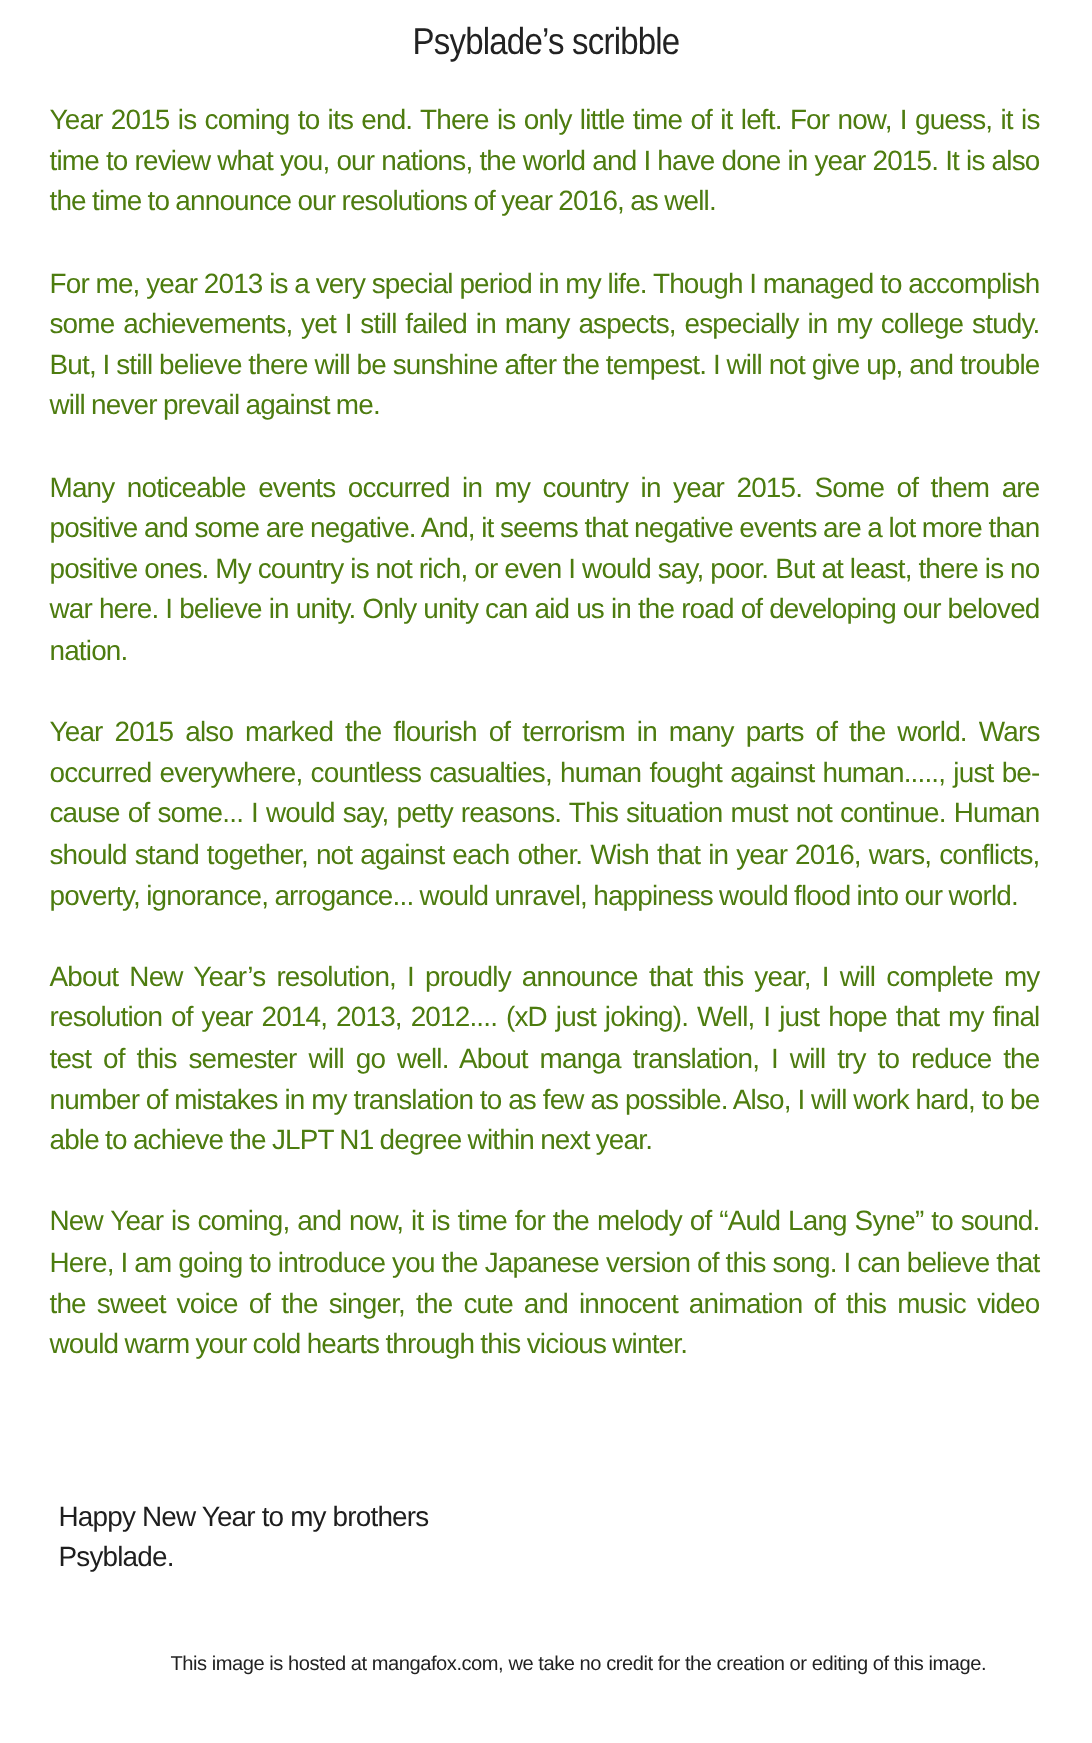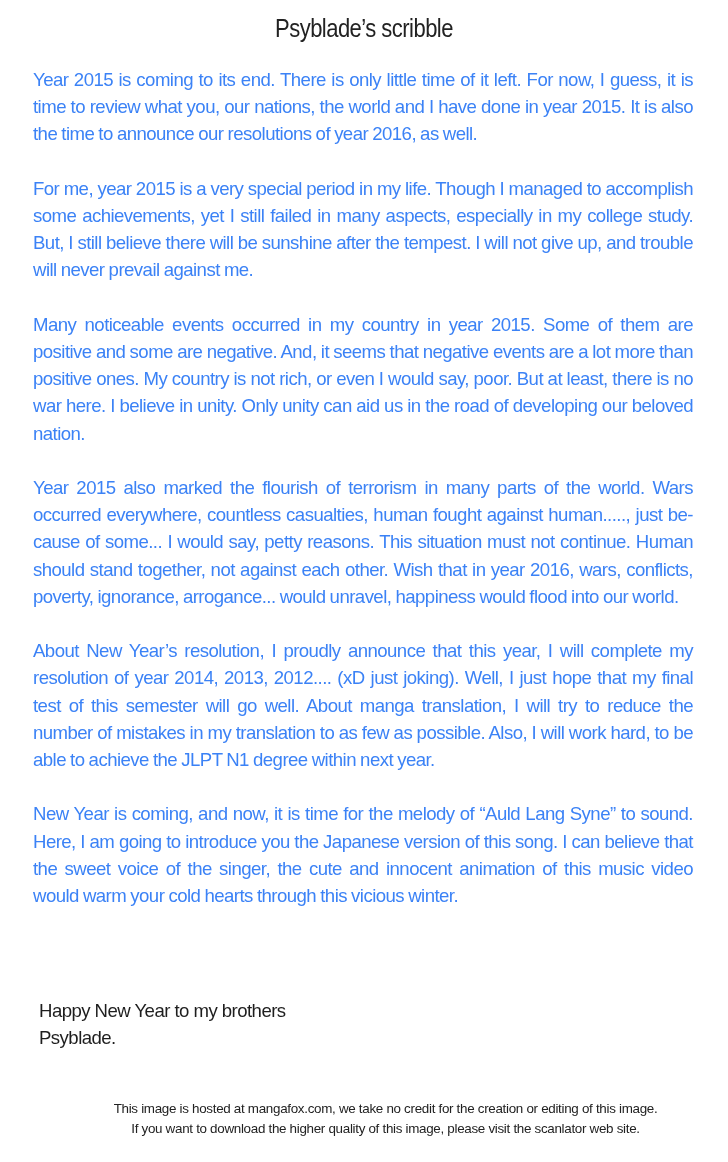--- a/index.html
+++ b/index.html
@@ -33,21 +33,21 @@
       top: 66px;
       width: 660px;
     }
     .para {
       font-size: 18.6px;
       line-height: 27.2px;
       text-align: justify;
       letter-spacing: -0.55px;
       word-spacing: -0.5px;
       margin: 0 0 27.2px 0;
-      color: #3b82f6;
+      color: #4d7c0f;
     }
     .url {
       display: block;
       text-align: left;
     }
     .sign {
       position: absolute;
       left: 39px;
       top: 997px;
       font-size: 18.6px;
@@ -68,30 +68,29 @@
     }
     .footer div { white-space: nowrap; padding-left: 43px; }
   </style>
 </head>
 <body>
 
 <div class="title">Psyblade’s scribble</div>
 
 <div class="content">
   <p class="para">Year 2015 is coming to its end. There is only little time of it left. For now, I guess, it is time to review what you, our nations, the world and I have done in year 2015. It is also the time to announce our resolutions of year 2016, as well.</p>
-  <p class="para">For me, year 2015 is a very special period in my life. Though I managed to accomplish some achievements, yet I still failed in many aspects, especially in my college study. But, I still believe there will be sunshine after the tempest. I will not give up, and trouble will never prevail against me.</p>
+  <p class="para">For me, year 2013 is a very special period in my life. Though I managed to accomplish some achievements, yet I still failed in many aspects, especially in my college study. But, I still believe there will be sunshine after the tempest. I will not give up, and trouble will never prevail against me.</p>
   <p class="para">Many noticeable events occurred in my country in year 2015. Some of them are positive and some are negative. And, it seems that negative events are a lot more than positive ones. My country is not rich, or even I would say, poor. But at least, there is no war here. I believe in unity. Only unity can aid us in the road of developing our beloved nation.</p>
   <p class="para">Year 2015 also marked the flourish of terrorism in many parts of the world. Wars occurred everywhere, countless casualties, human fought against human....., just be-cause of some... I would say, petty reasons. This situation must not continue. Human should stand together, not against each other. Wish that in year 2016, wars, conflicts, poverty, ignorance, arrogance... would unravel, happiness would flood into our world.</p>
   <p class="para">About New Year’s resolution, I proudly announce that this year, I will complete my resolution of year 2014, 2013, 2012.... (xD just joking). Well, I just hope that my final test of this semester will go well. About manga translation, I will try to reduce the number of mistakes in my translation to as few as possible. Also, I will work hard, to be able to achieve the JLPT N1 degree within next year.</p>
   <div class="para" style="margin-bottom:0;margin-top:15px;">
     <span>New Year is coming, and now, it is time for the melody of “Auld Lang Syne” to sound. Here, I am going to introduce you the Japanese version of this song. I can believe that the sweet voice of the singer, the cute and innocent animation of this music video would warm your cold hearts through this vicious winter.</span>
   </div>
 </div>
 
 <div class="sign">
   <div>Happy New Year to my brothers</div>
   <div>Psyblade.</div>
 </div>
 
 <div class="footer">
   <div>This image is hosted at mangafox.com, we take no credit for the creation or editing of this image.</div>
-  <div>If you want to download the higher quality of this image, please visit the scanlator web site.</div>
 </div>
 
 </body></html>

